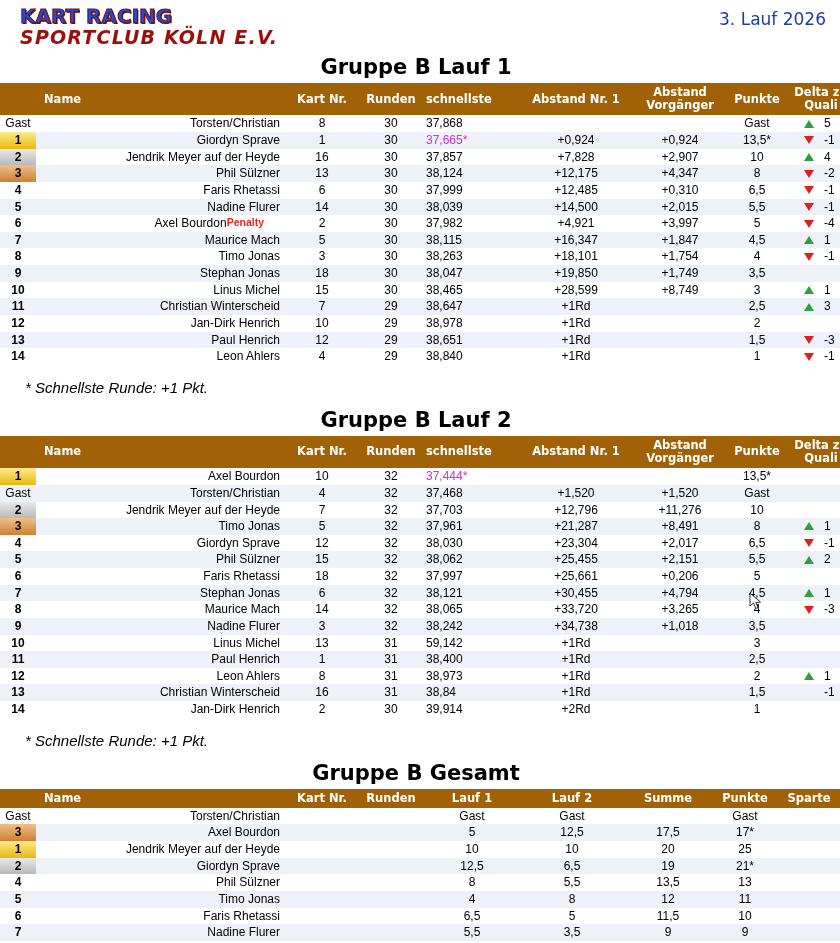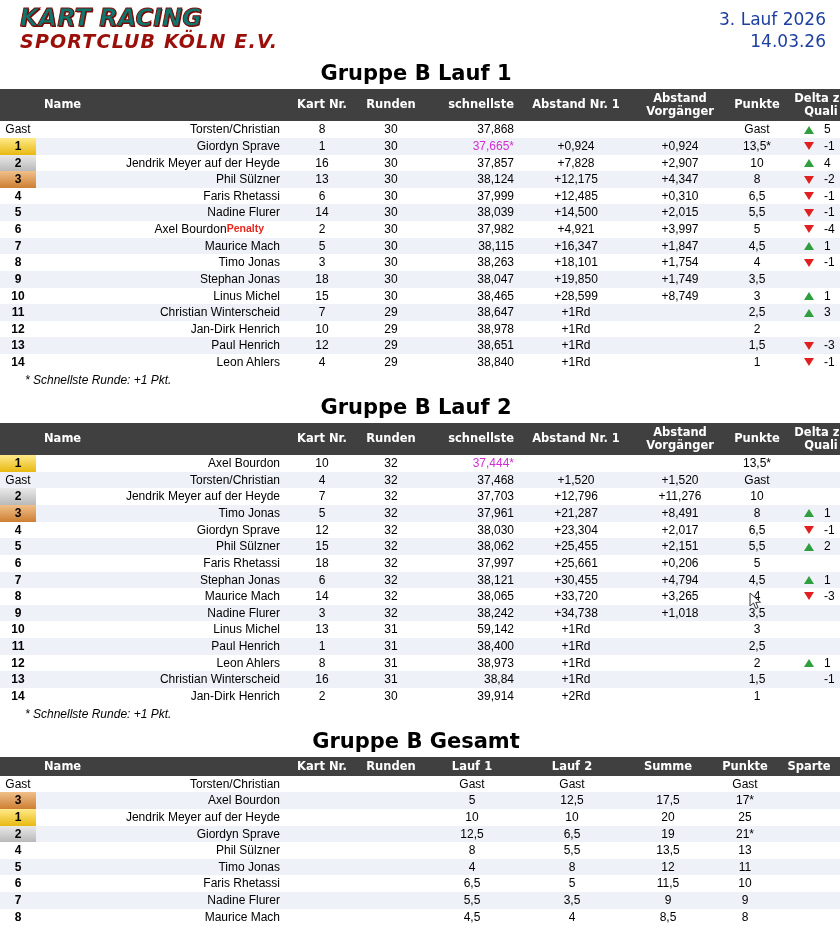--- a/index.html
+++ b/index.html
@@ -28,24 +28,23 @@
     align-items: flex-start;
     padding: 6px 14px 0 14px;
   }
   .logo {
     line-height: 1;
     padding-left: 6px;
   }
   .logo-line1 {
     font-family: "DejaVu Sans", sans-serif;
     font-weight: bold;
-    font-style: italic;
-    font-size: 24px;
+    font-size: 20px;
     letter-spacing: 0px;
-    color: #0f766e;
+    color: #1d4ed8;
     -webkit-text-stroke: 1px #7a0a06;
     text-shadow: 1px 1px 0 #7a0a06;
   }
   .logo-line2 {
     font-family: "DejaVu Sans", sans-serif;
     font-weight: bold;
     font-style: italic;
     font-size: 19px;
     letter-spacing: 1.2px;
     color: #9a0f0a;
@@ -71,21 +70,21 @@
   }
 
   
   table.race {
     border-collapse: collapse;
     width: 812px;
     margin: 0 auto;
     table-layout: fixed;
   }
   table.race th {
-    background: #404040;
+    background: #a16207;
     color: #ffffff;
     font-family: "DejaVu Sans", sans-serif;
     font-weight: bold;
     font-size: 11.5px;
     padding: 3px 4px;
     vertical-align: middle;
     line-height: 1.15;
   }
   table.race td {
     font-size: 12px;
@@ -94,21 +93,21 @@
     line-height: 1.22;
   }
   tr.alt td { background: #eef1f7; }
   tr.norm td { background: #ffffff; }
 
   
   .c-pos   { width: 36px;  text-align: center; }
   .c-name  { width: 248px; text-align: right; padding-left: 8px !important; }
   .c-kart  { width: 76px;  text-align: center; }
   .c-rnd   { width: 62px;  text-align: center; }
-  .c-fast  { width: 96px;  text-align: right; }
+  .c-fast  { width: 96px;  text-align: left; }
   .c-abs1  { width: 116px; text-align: center; }
   .c-absv  { width: 92px;  text-align: center; }
   .c-pkt   { width: 62px;  text-align: center; }
   .c-delta { width: 66px;  text-align: center; }
 
   .c-lauf  { width: 100px; text-align: center; }
   .c-summe { width: 92px;  text-align: center; }
 
   .pos-cell {
     font-weight: bold;
@@ -142,25 +141,25 @@
   .tri-down {
     width: 0; height: 0;
     border-left: 5px solid transparent;
     border-right: 5px solid transparent;
     border-top: 8px solid #e02020;
   }
   .tri-blank { width: 10px; height: 8px; }
   .delta-num { min-width: 14px; text-align: left; }
 
   .footnote {
-    font-size: 12px;
+    font-size: 15px;
     font-style: italic;
     padding: 2px 0 0 22px;
     width: 812px;
-    margin: 0 auto;
+    margin: 12px auto;
   }
 
   .hdr-delta { line-height: 1.05; }
   .hdr-sparte { color: #d8281e; }
 
   .cursor-icon {
     position: absolute;
     left: 748px;
     top: 592px;
     width: 16px;
@@ -173,21 +172,20 @@
 
 <div class="page">
 
   <div class="header">
     <div class="logo">
       <div class="logo-line1">KART RACING</div>
       <div class="logo-line2">SPORTCLUB KÖLN E.V.</div>
     </div>
     <div class="head-right">
       <div>3. Lauf 2026</div>
-      <div>14.03.26</div>
     </div>
   </div>
 
   <div id="sections-root">
       <div class="section-title">Gruppe B Lauf 1</div>
       <table class="race">
         <colgroup>
           <col class="c-pos">
           <col class="c-name">
           <col class="c-kart">

